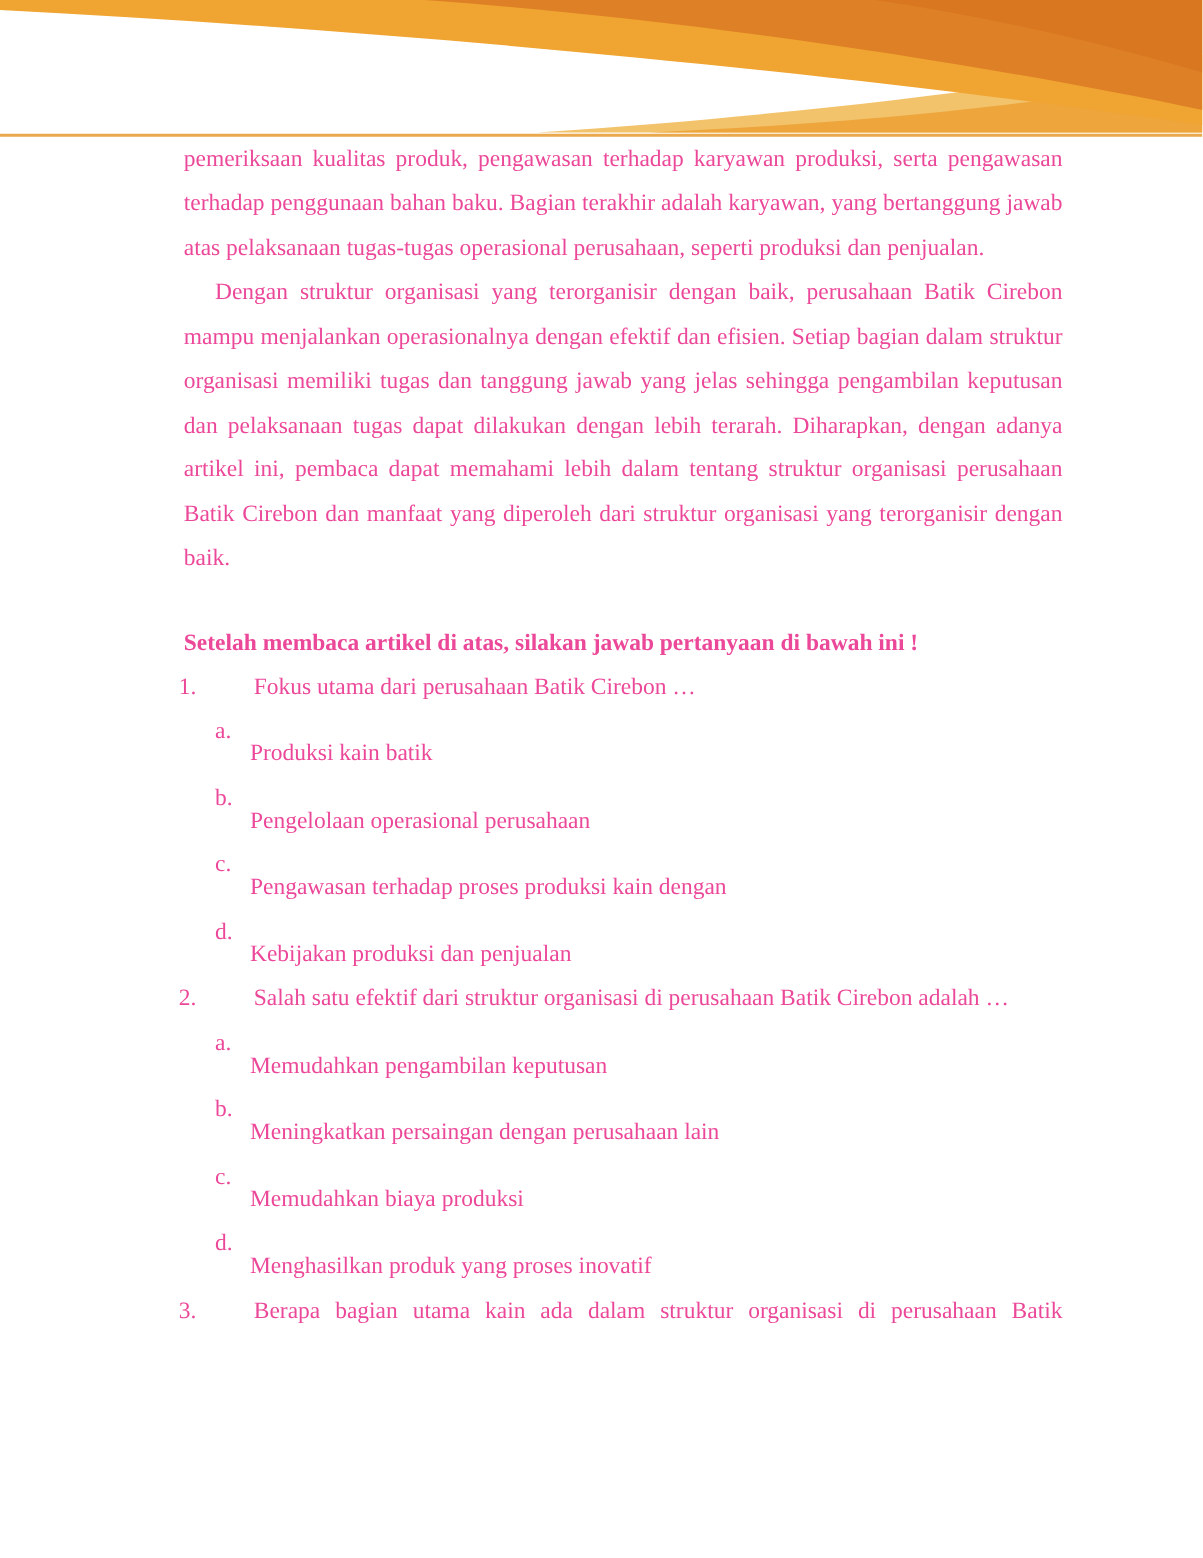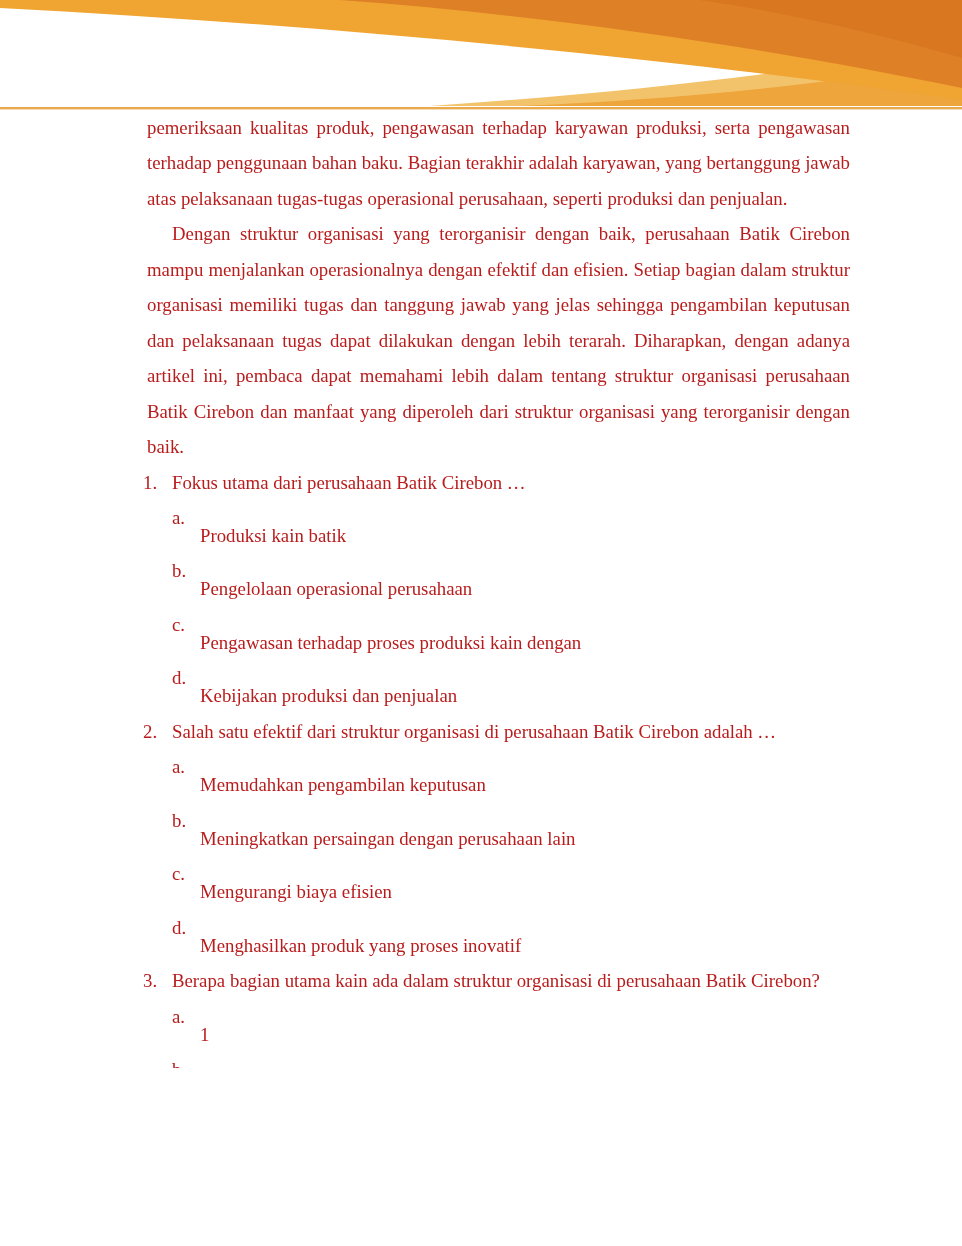--- a/index.html
+++ b/index.html
@@ -3,21 +3,21 @@
 <meta charset="utf-8">
 <style>
   html, body { margin: 0; padding: 0; background: #ffffff; }
   .page {
     position: relative;
     width: 962px;
     height: 1068px;
     background: #ffffff;
     overflow: hidden;
     font-family: "Liberation Serif", "DejaVu Serif", serif;
-    color: #b91c1c;
+    color: #ec4899;
   }
   .header-svg {
     position: absolute;
     top: 0; left: 0;
     width: 962px; height: 112px;
     display: block;
   }
   .content {
     position: absolute;
     left: 147px;
@@ -33,21 +33,21 @@
     font-weight: bold;
     margin-top: 32px;
     text-align: left;
   }
   .q-row { display: flex; }
   .q-num {
     flex: none;
     width: 29px;
     margin-left: -4px;
   }
-  .q-text { flex: 1; text-align: justify; }
+  .q-text { flex: 1; text-align: justify; margin-left: 31px; }
   .opt-row { display: flex; padding-left: 25px; }
   .opt-letter { flex: none; width: 28px; }
   .opt-text { flex: 1; margin-top: 18px; }
   .page-number {
     position: absolute;
     top: 1133px;
     right: 110px;
     font-size: 22px;
     line-height: 30px;
   }
@@ -71,20 +71,21 @@
     <path d="M700,0 L962,0 L962,58 C880,34 790,13 700,0 Z" fill="#D97721"></path>
 
     <rect x="0" y="107" width="962" height="2.4" fill="#EBA94E"></rect>
   </svg>
 
   <div class="content">
 
     <p class="body-par">pemeriksaan kualitas produk, pengawasan terhadap karyawan produksi, serta pengawasan terhadap penggunaan bahan baku. Bagian terakhir adalah karyawan, yang bertanggung jawab atas pelaksanaan tugas-tugas operasional perusahaan, seperti produksi dan penjualan.</p>
     <p class="body-par indent">Dengan struktur organisasi yang terorganisir dengan baik, perusahaan Batik Cirebon mampu menjalankan operasionalnya dengan efektif dan efisien. Setiap bagian dalam struktur organisasi memiliki tugas dan tanggung jawab yang jelas sehingga pengambilan keputusan dan pelaksanaan tugas dapat dilakukan dengan lebih terarah. Diharapkan, dengan adanya artikel ini, pembaca dapat memahami lebih dalam tentang struktur organisasi perusahaan Batik Cirebon dan manfaat yang diperoleh dari struktur organisasi yang terorganisir dengan baik.</p>
 
+    <p class="q-heading">Setelah membaca artikel di atas, silakan jawab pertanyaan di bawah ini !</p>
 
     <div class="q-row">
       <span class="q-num">1.</span>
       <span class="q-text">Fokus utama dari perusahaan Batik Cirebon …</span>
     </div>
     <div class="opt-row">
       <span class="opt-letter">a.</span>
       <span class="opt-text">Produksi kain batik</span>
     </div>
     <div class="opt-row">
@@ -107,21 +108,21 @@
     <div class="opt-row">
       <span class="opt-letter">a.</span>
       <span class="opt-text">Memudahkan pengambilan keputusan</span>
     </div>
     <div class="opt-row">
       <span class="opt-letter">b.</span>
       <span class="opt-text">Meningkatkan persaingan dengan perusahaan lain</span>
     </div>
     <div class="opt-row">
       <span class="opt-letter">c.</span>
-      <span class="opt-text">Mengurangi biaya efisien</span>
+      <span class="opt-text">Memudahkan biaya produksi</span>
     </div>
     <div class="opt-row">
       <span class="opt-letter">d.</span>
       <span class="opt-text">Menghasilkan produk yang proses inovatif</span>
     </div>
 
     <div class="q-row">
       <span class="q-num">3.</span>
       <span class="q-text">Berapa bagian utama kain ada dalam struktur organisasi di perusahaan Batik Cirebon?</span>
     </div>

